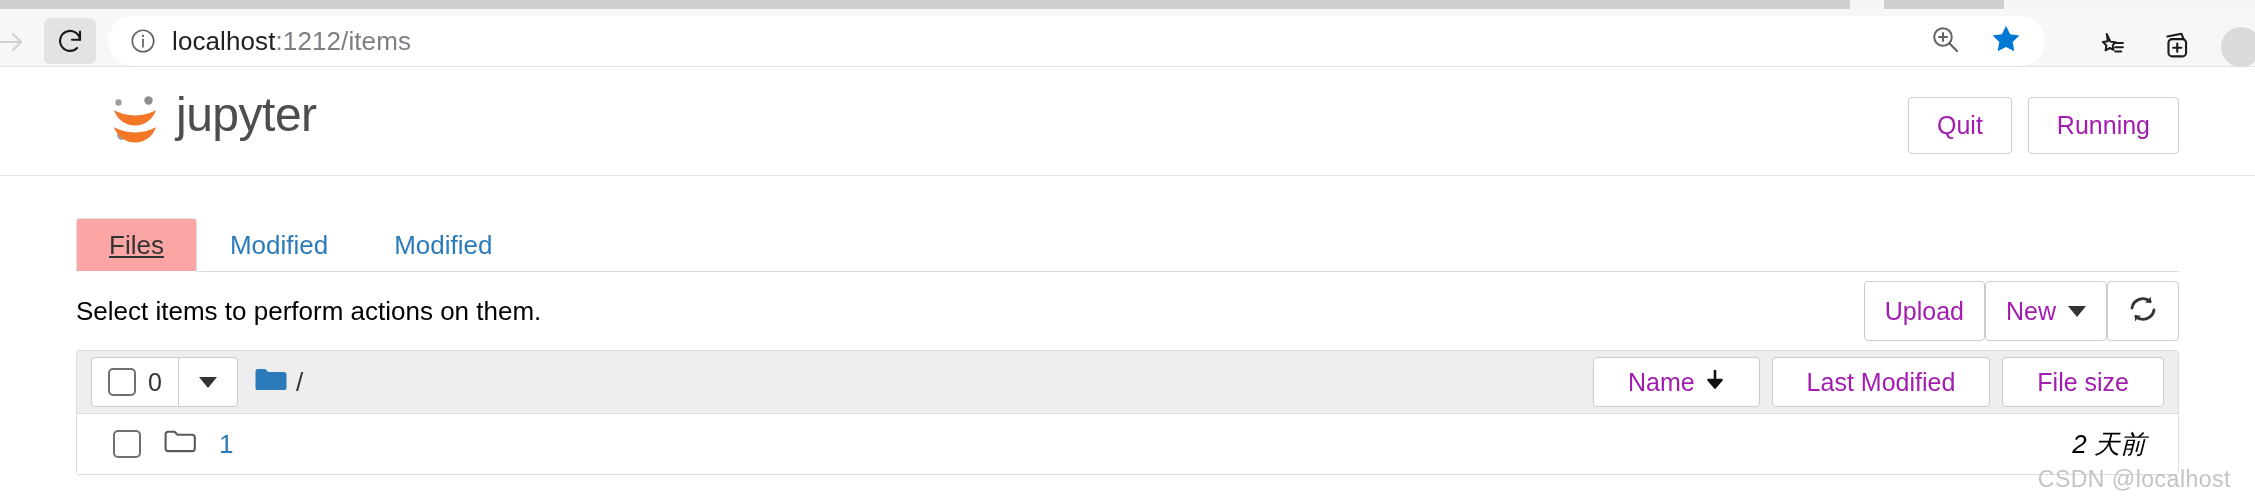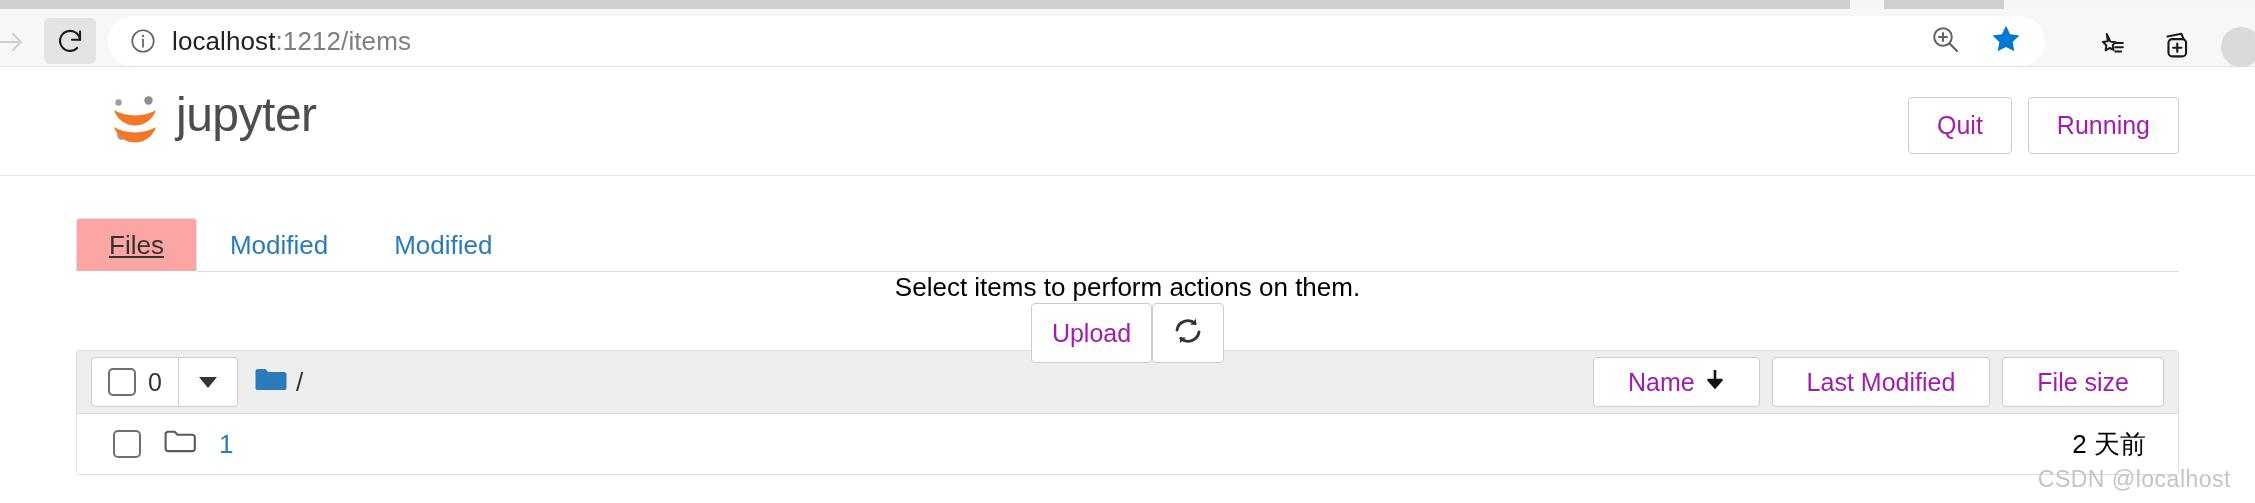--- a/index.html
+++ b/index.html
@@ -190,21 +190,20 @@
     text-decoration: underline;
   }
 
   .jp-actionbar {
     position: relative;
     margin: 0 76px;
     height: 78px;
     display: flex;
     align-items: center;
     justify-content: space-between;
-    flex-direction: column;
   }
   .jp-actionbar-text {
     font-size: 26px;
     color: #000000;
   }
   .jp-actionbar-buttons {
     display: flex;
     align-items: stretch;
   }
   .btn-md {
@@ -312,20 +311,21 @@
     font-size: 26px;
     color: #2b7bba;
     text-decoration: none;
     cursor: pointer;
   }
   .row-right {
     display: flex;
     align-items: flex-start;
     gap: 0;
     padding-right: 18px;
+    font-style: italic;
   }
   .row-modified {
     font-size: 26px;
     color: #000000;
     white-space: nowrap;
   }
 
   .watermark {
     position: absolute;
     right: 24px;
@@ -433,20 +433,24 @@
       <div class="jp-tab">Modified</div>
       <div class="jp-tab">Modified</div>
     </div>
   </div>
 
   <div class="jp-actionbar">
     <div class="jp-actionbar-text">Select items to perform actions on them.</div>
     <div class="jp-actionbar-buttons">
       <button class="btn btn-md">
         <span>Upload</span>
+      </button>
+      <button class="btn btn-md">
+        <span>New</span>
+        <span class="caret-down"></span>
       </button>
       <button class="btn btn-md">
         <span>
           <svg width="30" height="30" viewBox="0 0 24 24">
             <path d="M3.2 11.2 a8.8 8.8 0 0 1 14.6-5.1" fill="none" stroke="#333" stroke-width="2.3" stroke-linecap="round"></path>
             <path d="M18.4 2.2 L18.4 6.9 L13.7 6.9 Z" fill="#333"></path>
             <path d="M20.8 12.8 a8.8 8.8 0 0 1 -14.6 5.1" fill="none" stroke="#333" stroke-width="2.3" stroke-linecap="round"></path>
             <path d="M5.6 21.8 L5.6 17.1 L10.3 17.1 Z" fill="#333"></path>
           </svg>
         </span>

